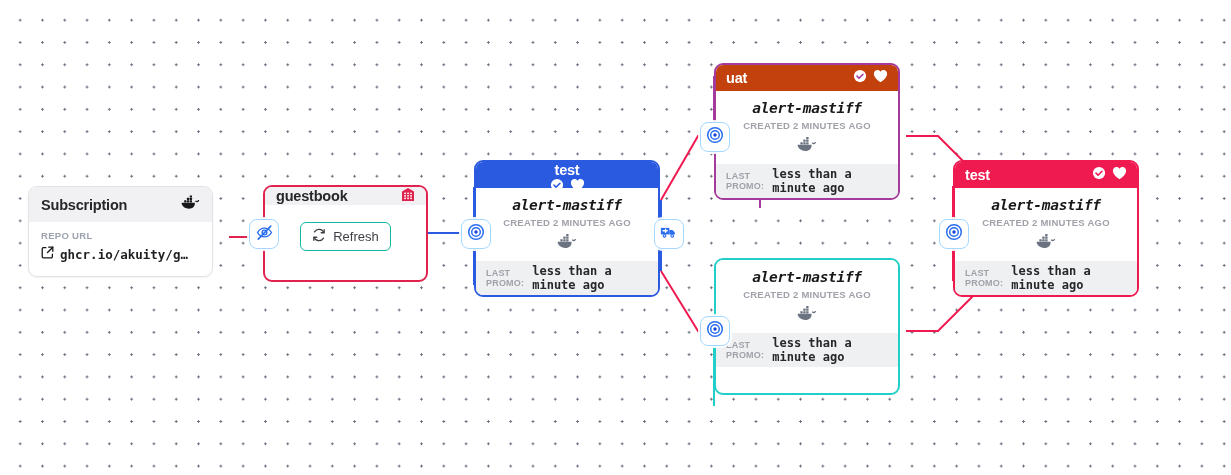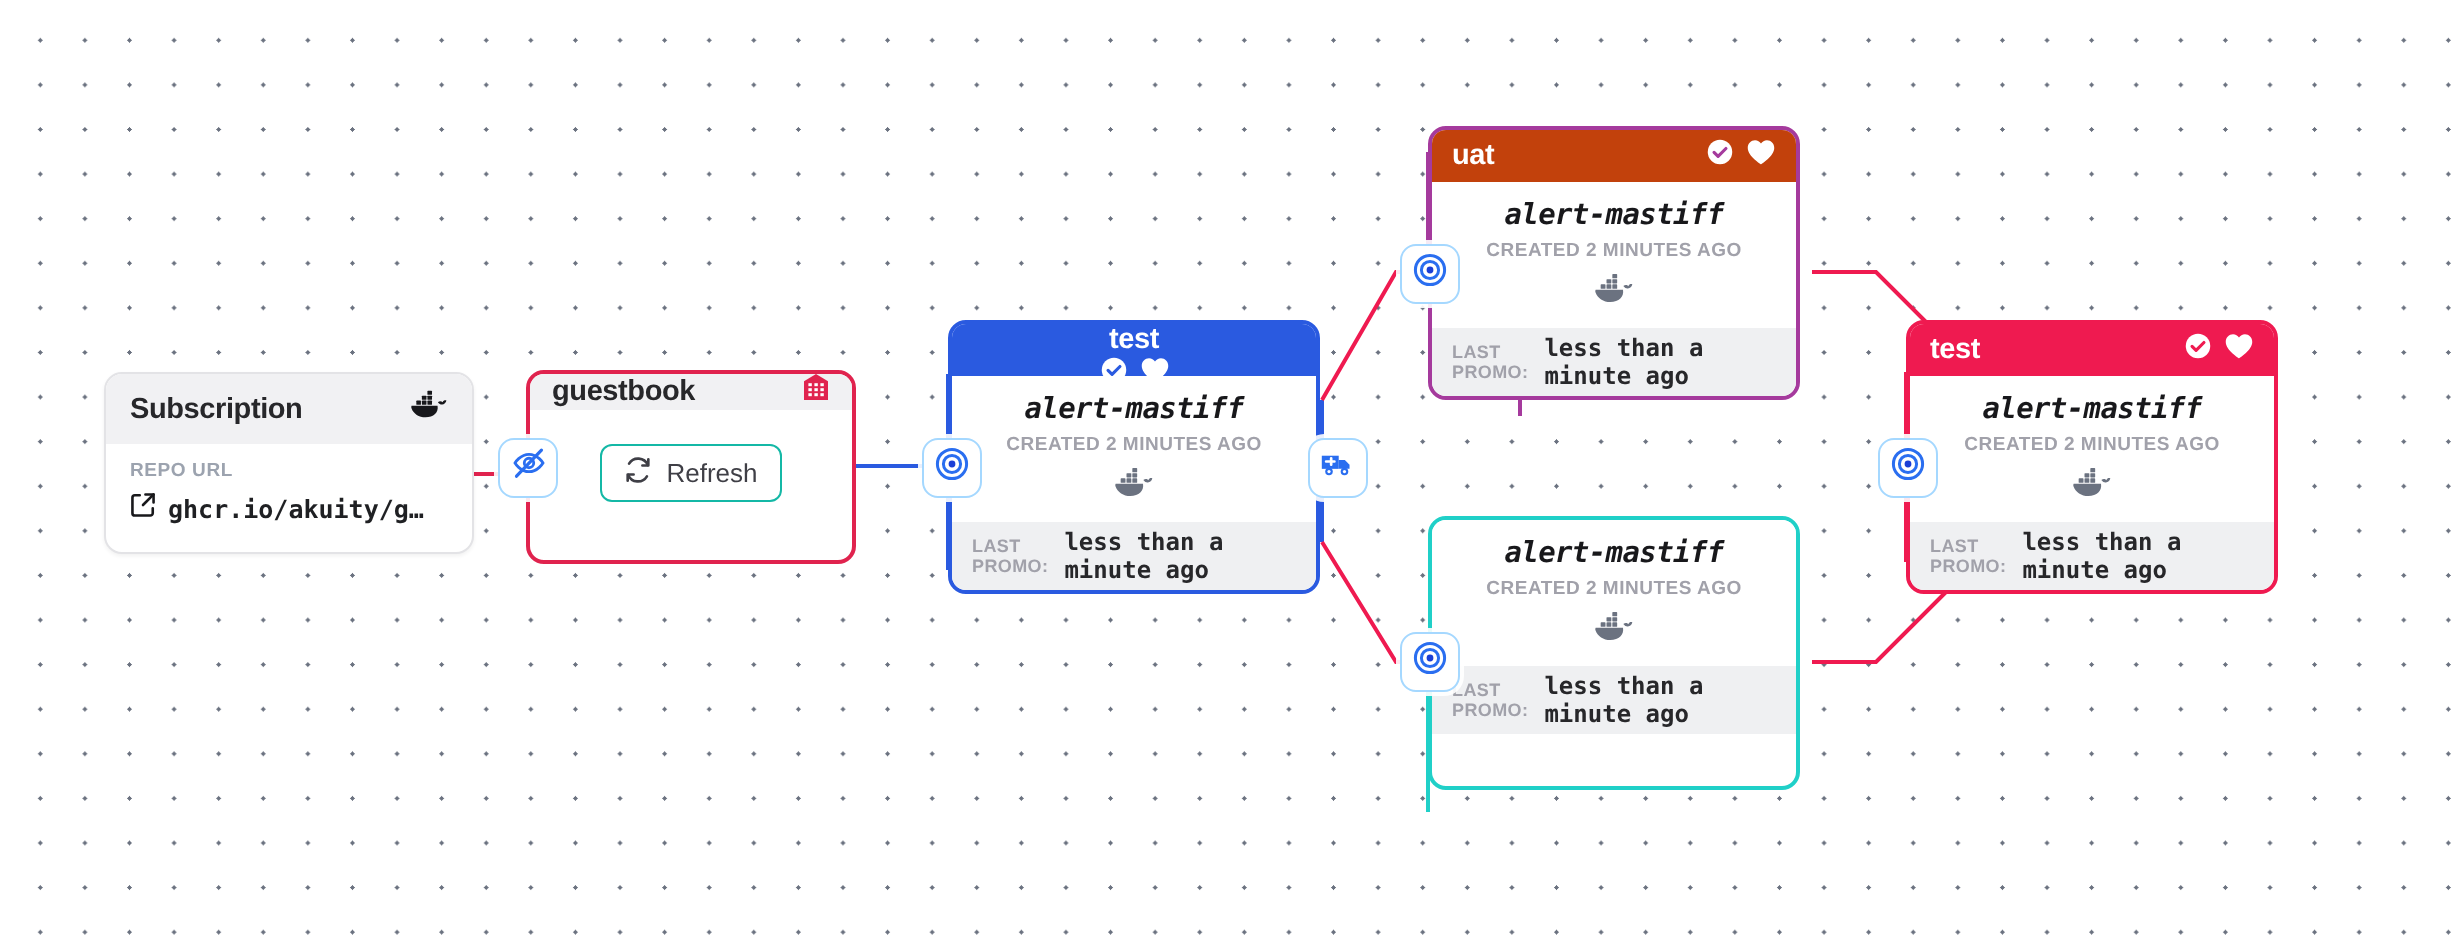--- a/index.html
+++ b/index.html
@@ -12,21 +12,21 @@
     font-family:"Liberation Sans", sans-serif;
   }
   .canvas{position:absolute;inset:0;}
   svg.edges{position:absolute;left:0;top:0;width:1231px;height:475px;overflow:visible;}
 
   
   .card{position:absolute;box-sizing:border-box;border-radius:9px;background:#fff;}
 
   
   .sub{
-    left:52px;top:186px;width:185px;height:91px;
+    left:28px;top:186px;width:185px;height:91px;
     border:1px solid #e3e3e6;border-radius:9px;overflow:hidden;
     box-shadow:0 1px 2px rgba(0,0,0,.06);
   }
   .sub-head{
     height:35px;background:#f1f1f3;display:flex;align-items:center;
     padding:0 12px;box-sizing:border-box;justify-content:space-between;
   }
   .sub-title{font-size:14.5px;font-weight:bold;color:#27272a;letter-spacing:-.2px;}
   .sub-body{padding:8px 12px 0 12px;}
   .sub-label{font-size:9.5px;font-weight:bold;color:#9ca3af;letter-spacing:.3px;}

